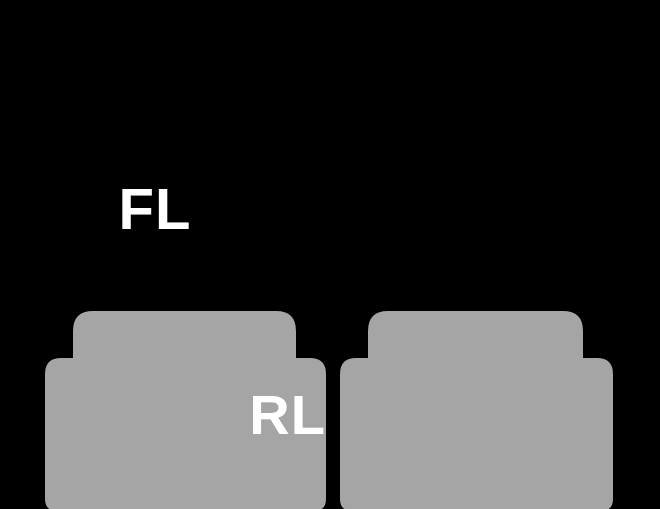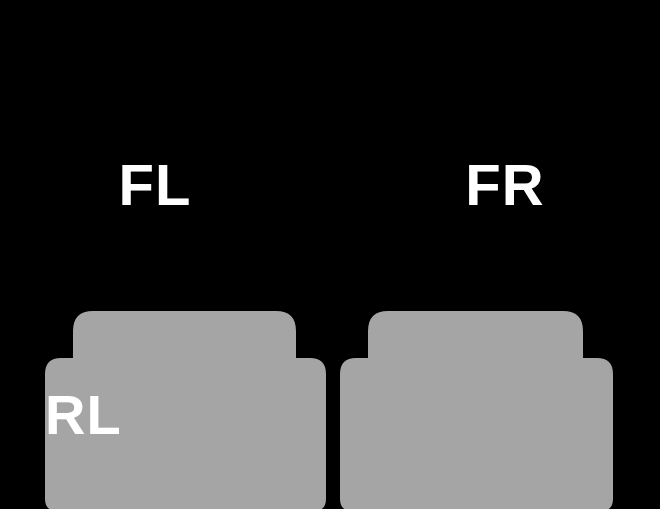--- a/index.html
+++ b/index.html
@@ -18,49 +18,49 @@
     }
     .pos-label {
       position: absolute;
       color: #ffffff;
       font-weight: bold;
       font-size: 58px;
       line-height: 1;
       text-align: center;
       letter-spacing: 1px;
       user-select: none;
+      margin-top: 24px;
     }
     .mat {
       position: absolute;
     }
     .mat svg {
       display: block;
     }
     .mat-label {
       position: absolute;
       left: 0;
       right: 0;
       top: 76px;
-      text-align: left;
+      text-align: right;
       color: #ffffff;
       font-weight: bold;
       font-size: 56px;
       line-height: 1;
       letter-spacing: 1px;
       user-select: none;
     }
   </style>
 </head>
 <body>
 
 <div class="canvas">
 
   <div class="pos-label" style="left:105px; top:156px; width:100px;">FL</div>
 
-  <div class="pos-label" style="left:455px; top:156px; width:100px;">FR</div>
 
   <div class="mat" style="left:45px; top:311px; width:281px; height:200px;">
     <svg width="281" height="200" viewBox="0 0 281 200">
       <path d="M 48 0
                H 231
                Q 251 0 251 20
                V 47
                H 265
                Q 281 47 281 63
                V 188

